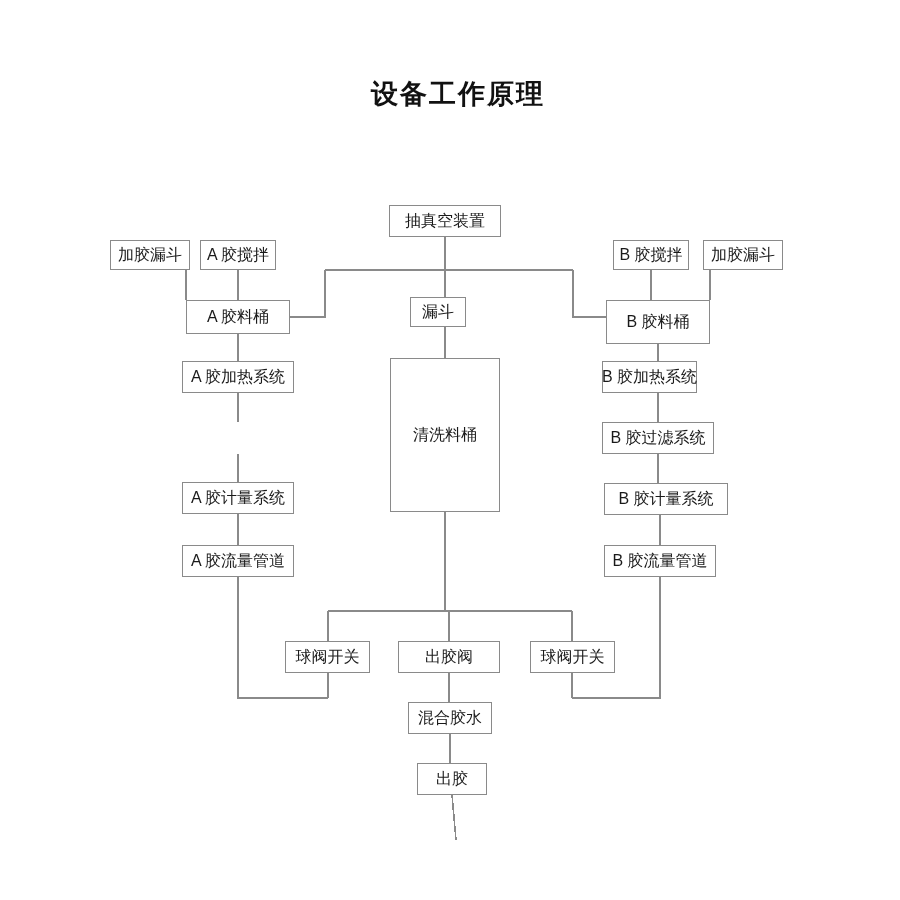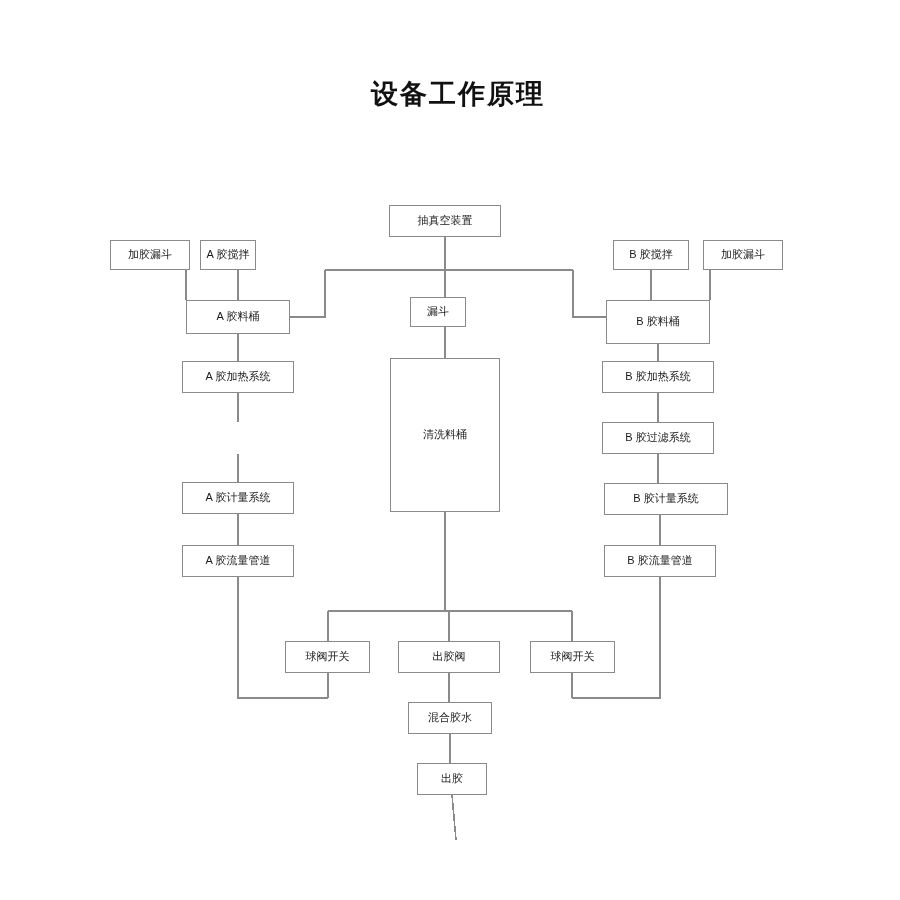--- a/index.html
+++ b/index.html
@@ -41,21 +41,21 @@
     pointer-events: none;
   }
   .node {
     position: absolute;
     box-sizing: border-box;
     border: 1px solid #8a8a8a;
     background: #ffffff;
     display: flex;
     align-items: center;
     justify-content: center;
-    font-size: 11px;
+    font-size: 16px;
     line-height: 1.2;
     color: #1a1a1a;
     text-align: center;
     white-space: nowrap;
     z-index: 2;
   }
 </style>
 </head>
 <body>
 
@@ -112,42 +112,42 @@
 
     </g>
   </svg>
 
   <div class="node" style="left:389px;top:205px;width:112px;height:32px">
       <span>抽真空装置</span>
     </div>
   <div class="node" style="left:110px;top:240px;width:80px;height:30px">
       <span>加胶漏斗</span>
     </div>
-  <div class="node" style="left:200px;top:240px;width:56px;height:30px">
+  <div class="node" style="left:200px;top:240px;width:76px;height:30px">
       <span>A 胶搅拌</span>
     </div>
   <div class="node" style="left:613px;top:240px;width:76px;height:30px">
       <span>B 胶搅拌</span>
     </div>
   <div class="node" style="left:703px;top:240px;width:80px;height:30px">
       <span>加胶漏斗</span>
     </div>
   <div class="node" style="left:186px;top:300px;width:104px;height:34px">
       <span>A 胶料桶</span>
     </div>
   <div class="node" style="left:410px;top:297px;width:56px;height:30px">
       <span>漏斗</span>
     </div>
   <div class="node" style="left:606px;top:300px;width:104px;height:44px">
       <span>B 胶料桶</span>
     </div>
   <div class="node" style="left:182px;top:361px;width:112px;height:32px">
       <span>A 胶加热系统</span>
     </div>
-  <div class="node" style="left:602px;top:361px;width:112px;height:32px">
+  <div class="node" style="left:602px;top:361px;width:95px;height:32px">
       <span>B 胶加热系统</span>
     </div>
   <div class="node" style="left:390px;top:358px;width:110px;height:154px">
       <span>清洗料桶</span>
     </div>
   <div class="node" style="left:602px;top:422px;width:112px;height:32px">
       <span>B 胶过滤系统</span>
     </div>
   <div class="node" style="left:182px;top:482px;width:112px;height:32px">
       <span>A 胶计量系统</span>

